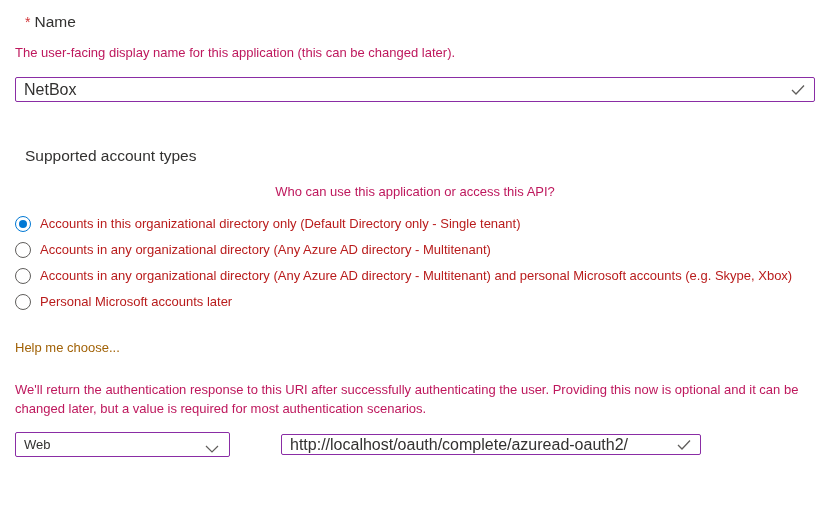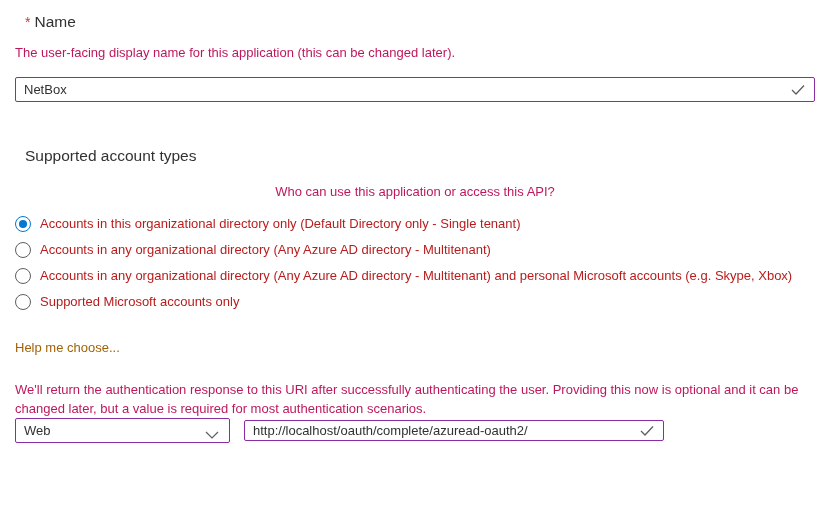--- a/index.html
+++ b/index.html
@@ -37,21 +37,21 @@
     margin-top: 16px;
     width: 800px;
     height: 25px;
   }
   .text-input {
     width: 100%; height: 100%;
     border: 1px solid #8A2DA5;
     border-radius: 2px;
     padding: 0 28px 0 8px;
     font-family: "Liberation Sans", sans-serif;
-    font-size: 13px;
+    font-size: 16px;
     color: #323130;
     outline: none;
     background: #fff;
   }
   .input-valid-icon {
     position: absolute;
     right: 10px; top: 50%;
     transform: translateY(-50%);
     width: 14px; height: 11px;
     pointer-events: none;
@@ -100,22 +100,24 @@
     line-height: 16px;
     color: #a16207;
     text-decoration: none;
     cursor: pointer;
   }
 
   
   .redirect-title { margin-top: 49px; }
   .redirect-desc { margin-top: 24px; max-width: 802px; }
   .redirect-row {
+    margin-top: 14px;
     display: flex;
     align-items: center;
+    gap: 37px;
   }
   .platform-select {
     position: relative;
     width: 215px; height: 25px;
     border: 1px solid #8A2DA5;
     border-radius: 2px;
     background: #fff;
     display: flex;
     align-items: center;
     padding: 0 30px 0 8px;
@@ -168,21 +170,21 @@
       <div class="radio-row" role="radio" aria-checked="false">
         <span class="radio-circle"></span>
         <span class="radio-label">Accounts in any organizational directory (Any Azure AD directory - Multitenant)</span>
       </div>
       <div class="radio-row" role="radio" aria-checked="false">
         <span class="radio-circle"></span>
         <span class="radio-label">Accounts in any organizational directory (Any Azure AD directory - Multitenant) and personal Microsoft accounts (e.g. Skype, Xbox)</span>
       </div>
       <div class="radio-row" role="radio" aria-checked="false">
         <span class="radio-circle"></span>
-        <span class="radio-label">Supported Microsoft accounts only</span>
+        <span class="radio-label">Personal Microsoft accounts later</span>
       </div>
     </div>
 
   <a class="help-link">Help me choose...</a>
 
   
 
   <p class="desc redirect-desc">We'll return the authentication response to this URI after successfully authenticating the user. Providing this now is optional and it can be changed later, but a value is required for most authentication scenarios.</p>
 
   <div class="redirect-row">

